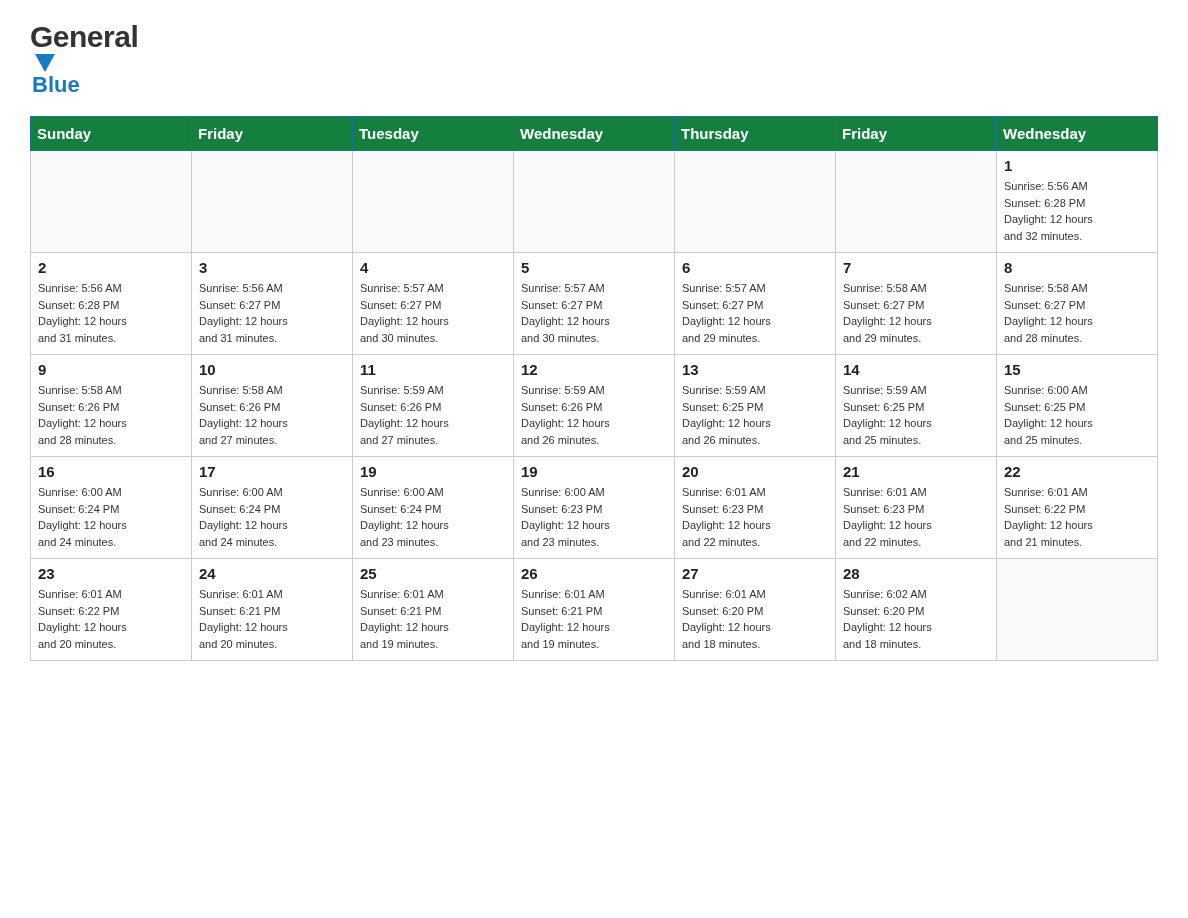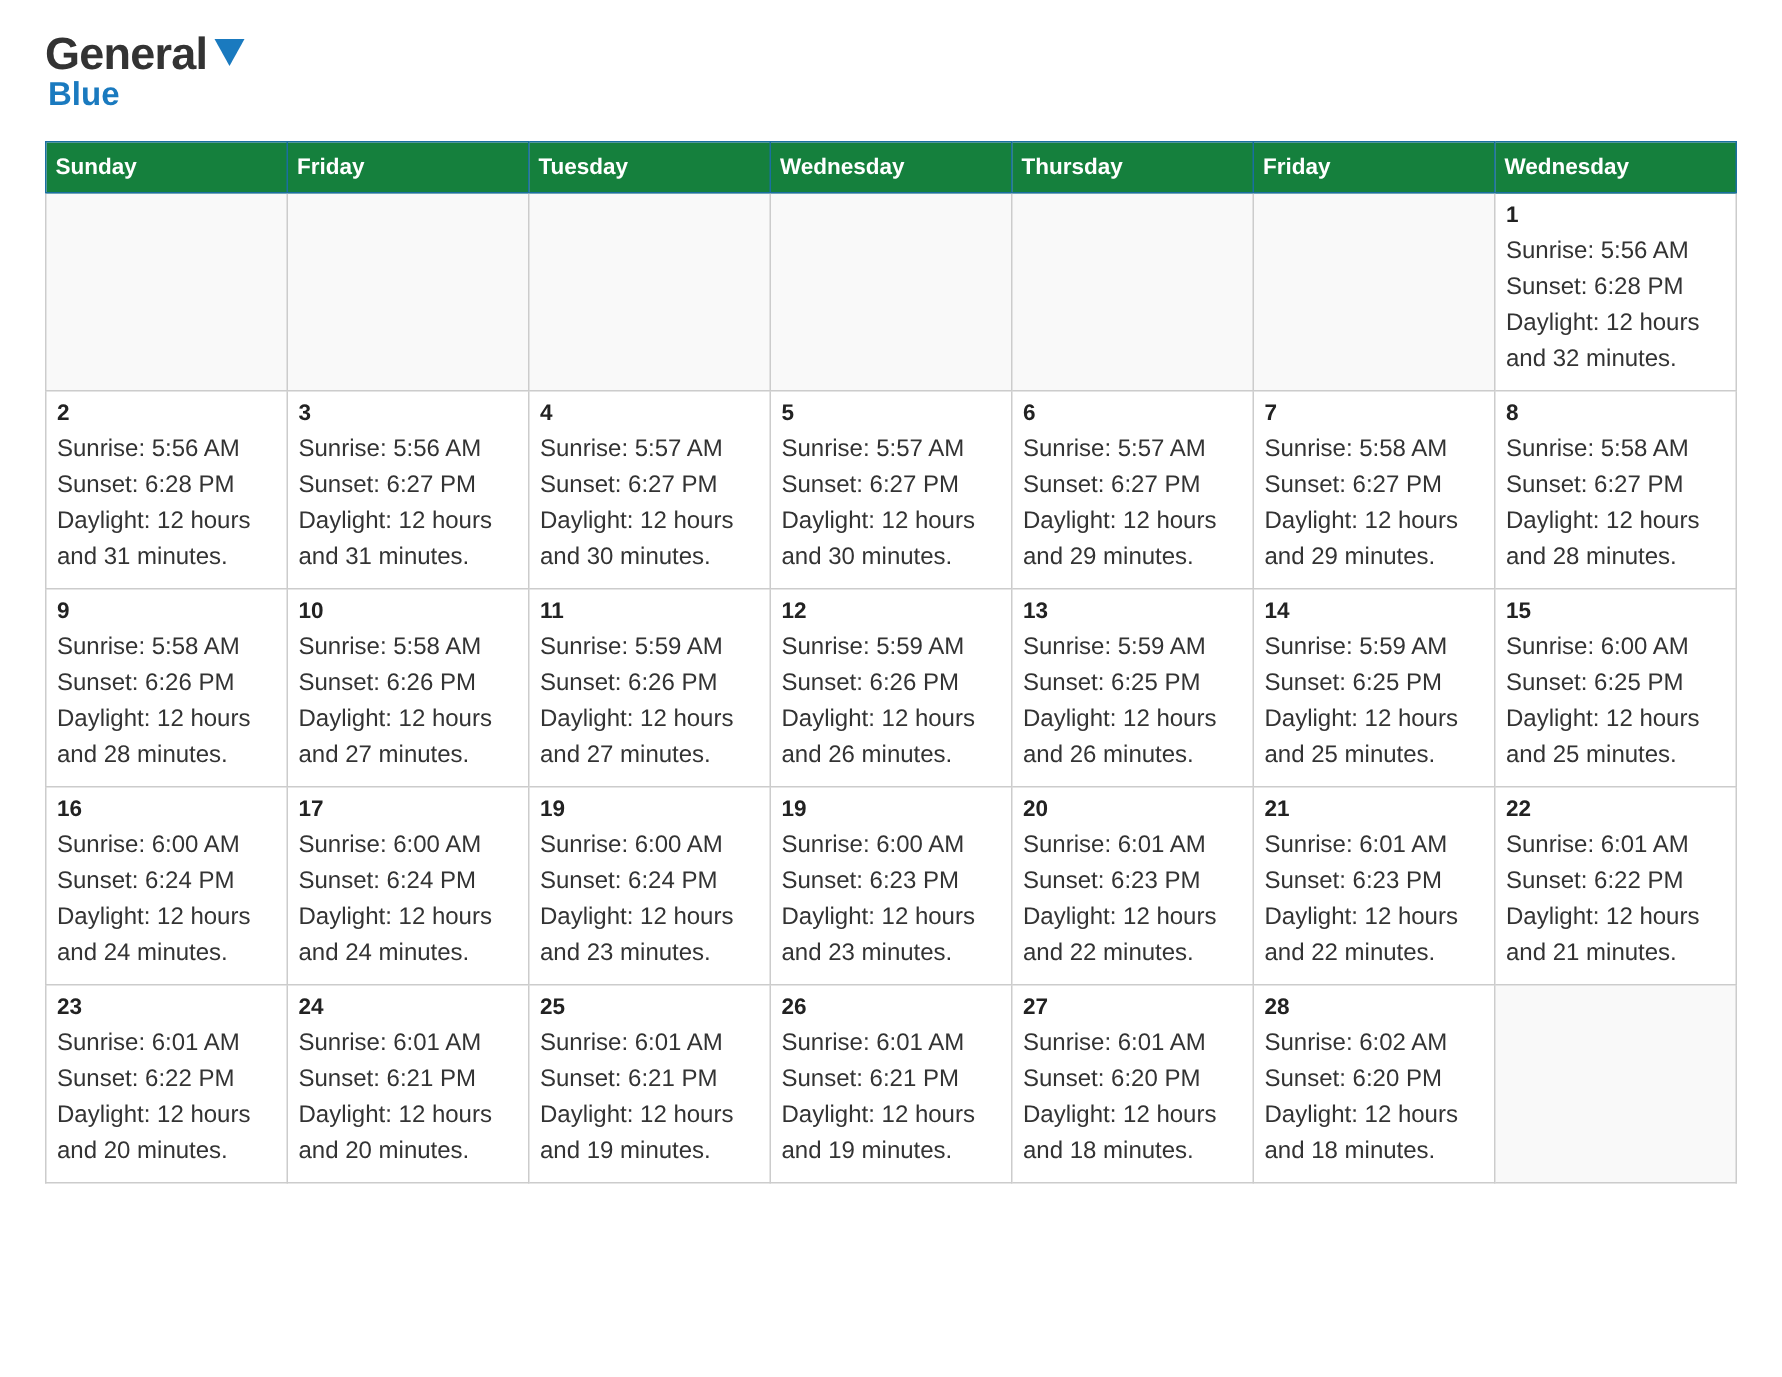--- a/index.html
+++ b/index.html
@@ -69,27 +69,27 @@
       background: #f9f9f9;
     }
     .day-number {
       font-size: 15px;
       font-weight: bold;
       color: #222;
       margin-bottom: 4px;
       display: block;
     }
     .day-info {
-      font-size: 16px;
+      font-size: 11px;
       color: #333;
       line-height: 1.5;
     }
     .logo-row {
       display: flex;
-      align-items: center;
+      flex-direction: column;
     }
     .logo-word {
       font-size: 30px;
       font-weight: bold;
       color: #333;
       letter-spacing: -0.5px;
     }
     svg.logo-svg {
       width: 30px;
       height: 22px;

